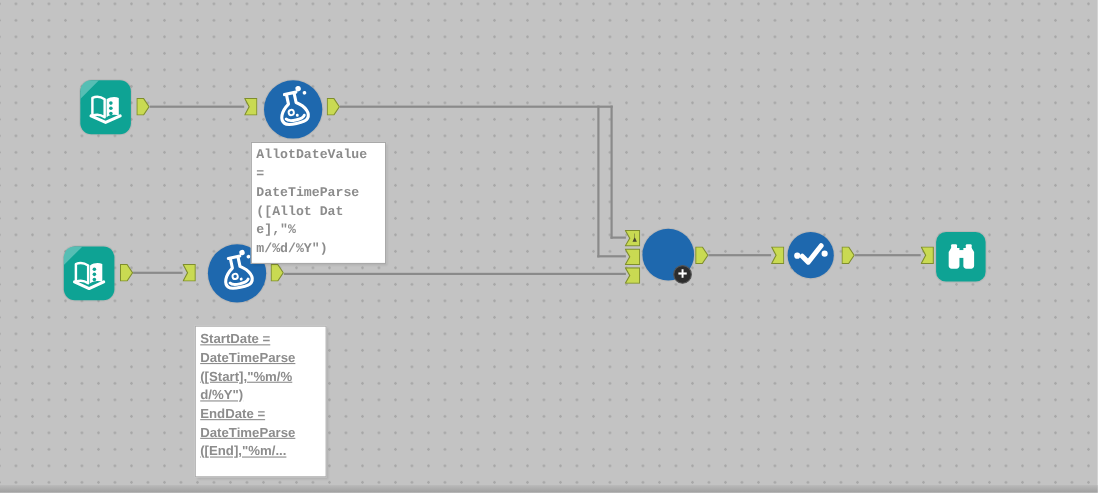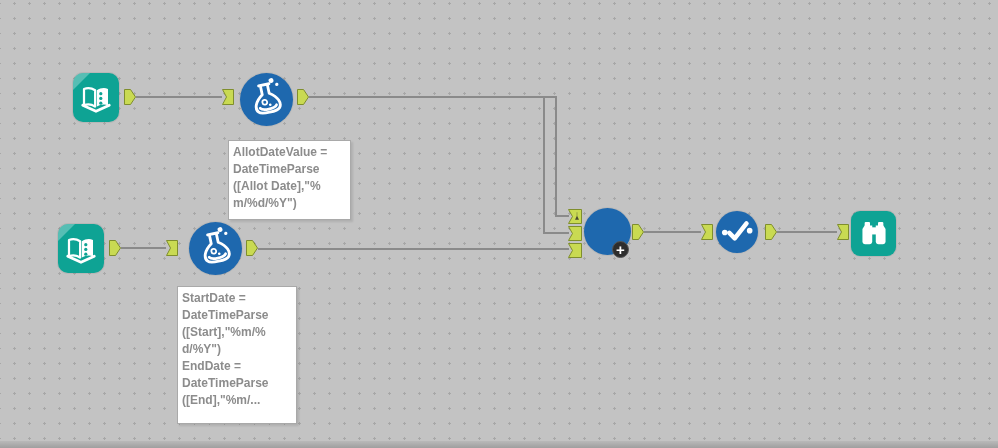--- a/index.html
+++ b/index.html
@@ -40,22 +40,22 @@
     text-align:center;box-sizing:border-box;
   }
   
   .note{
     position:absolute;z-index:6;
     background:#ffffff;border:1px solid #a9a9a9;
     box-shadow:2px 2px 2px rgba(0,0,0,0.10);
     color:#8c8c8c;font-weight:bold;font-size:12px;line-height:17px;
     padding:3px 4px 4px 4px;white-space:pre-wrap;word-break:break-all;
   }
-  .note1{left:228px;top:140px;width:113px;min-height:71px;}
-  .note2{left:177px;top:286px;width:110px;min-height:129px;}
+  .note1{left:228px;top:129px;width:113px;min-height:71px;font-family:Liberation Mono, monospace;}
+  .note2{left:177px;top:296px;width:110px;min-height:129px;text-decoration:underline;}
   svg{display:block;}
 </style>
 </head>
 <body>
 
 <div class="canvas">
 
   <div class="wire h" style="left:136px;top:96px;width:86px;"></div>
   <div class="wire h" style="left:309px;top:96px;width:248px;"></div>
   <div class="wire v" style="left:555px;top:96px;height:121px;"></div>

